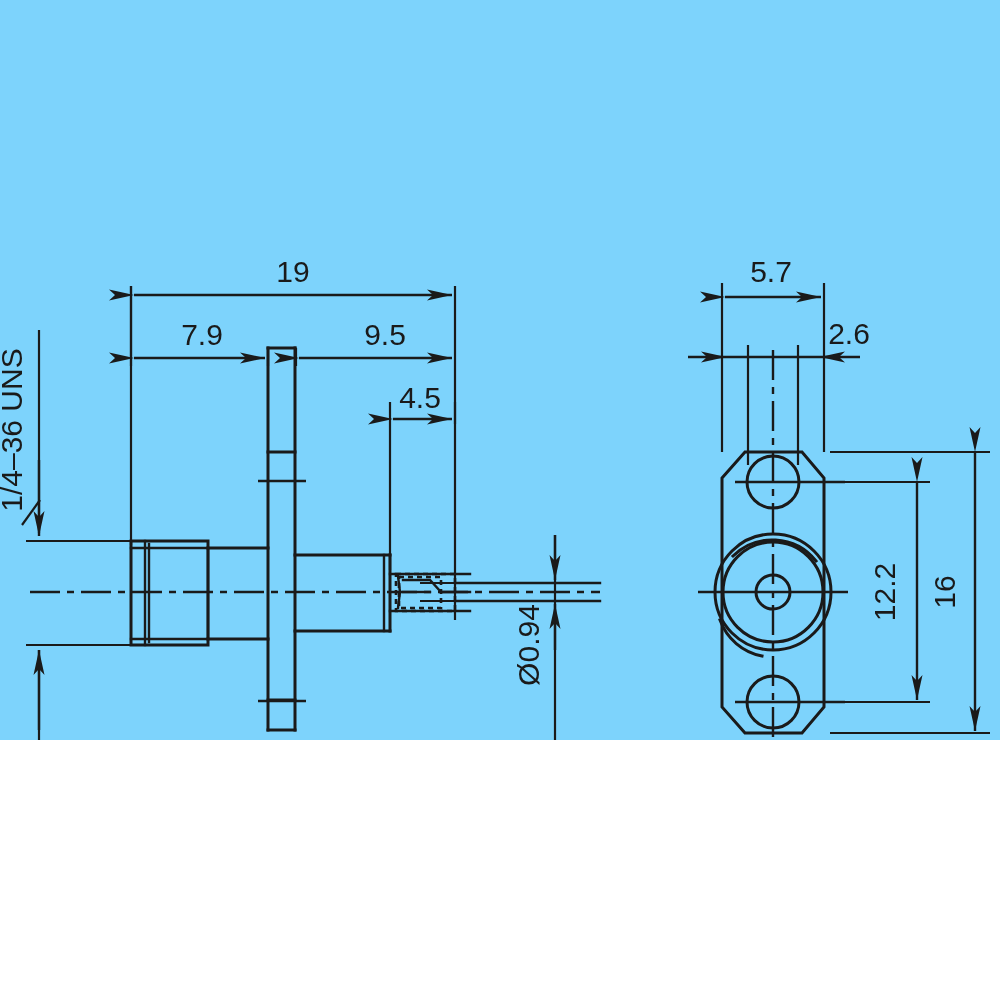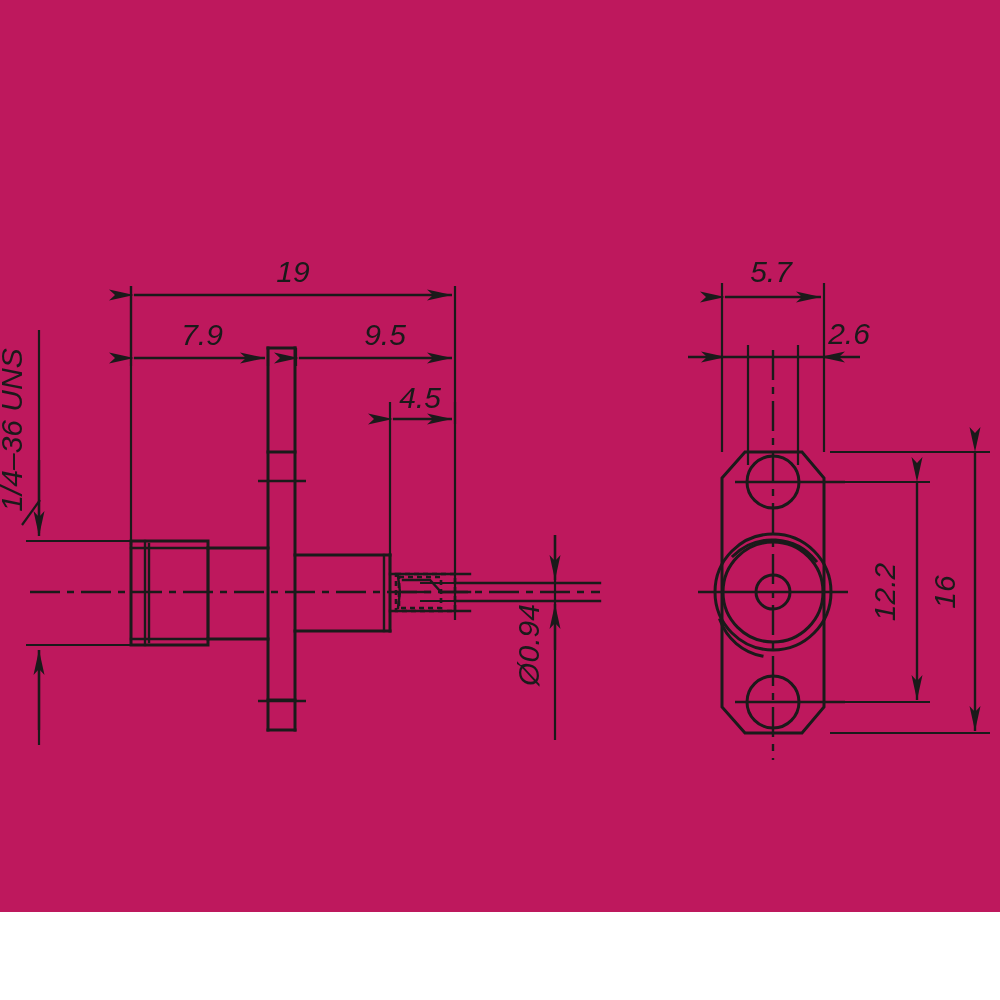--- a/index.html
+++ b/index.html
@@ -5,24 +5,23 @@
 <style>
   html, body {
     margin: 0;
     padding: 0;
     background: #ffffff;
     font-family: "Liberation Sans", sans-serif;
   }
   #stage {
     position: relative;
     width: 1000px;
-    height: 912px;
-    background: #be185d;
+    height: 740px;
+    background: #7dd3fc;
     overflow: hidden;
-    font-style: italic;
   }
   #drawing {
     position: absolute;
     top: 0;
     left: 0;
     width: 1000px;
     height: 1000px;
     display: block;
   }
   .dim-text {

